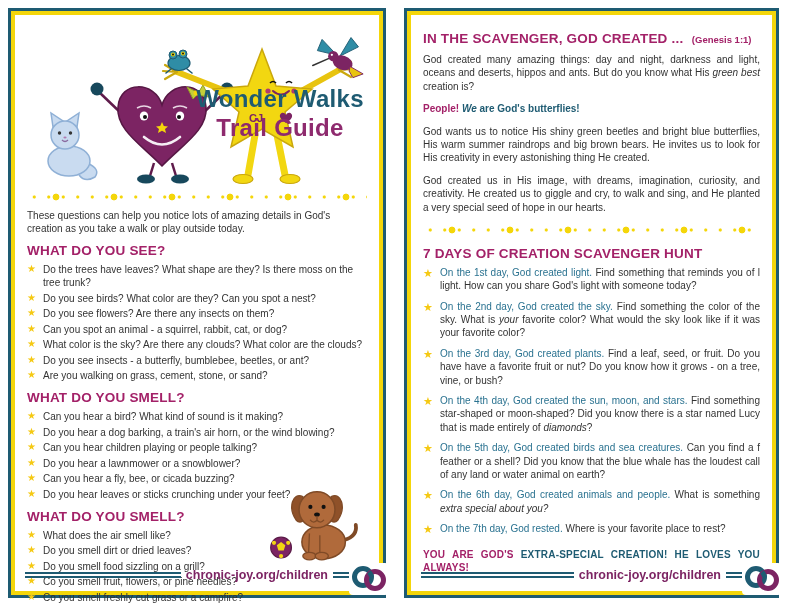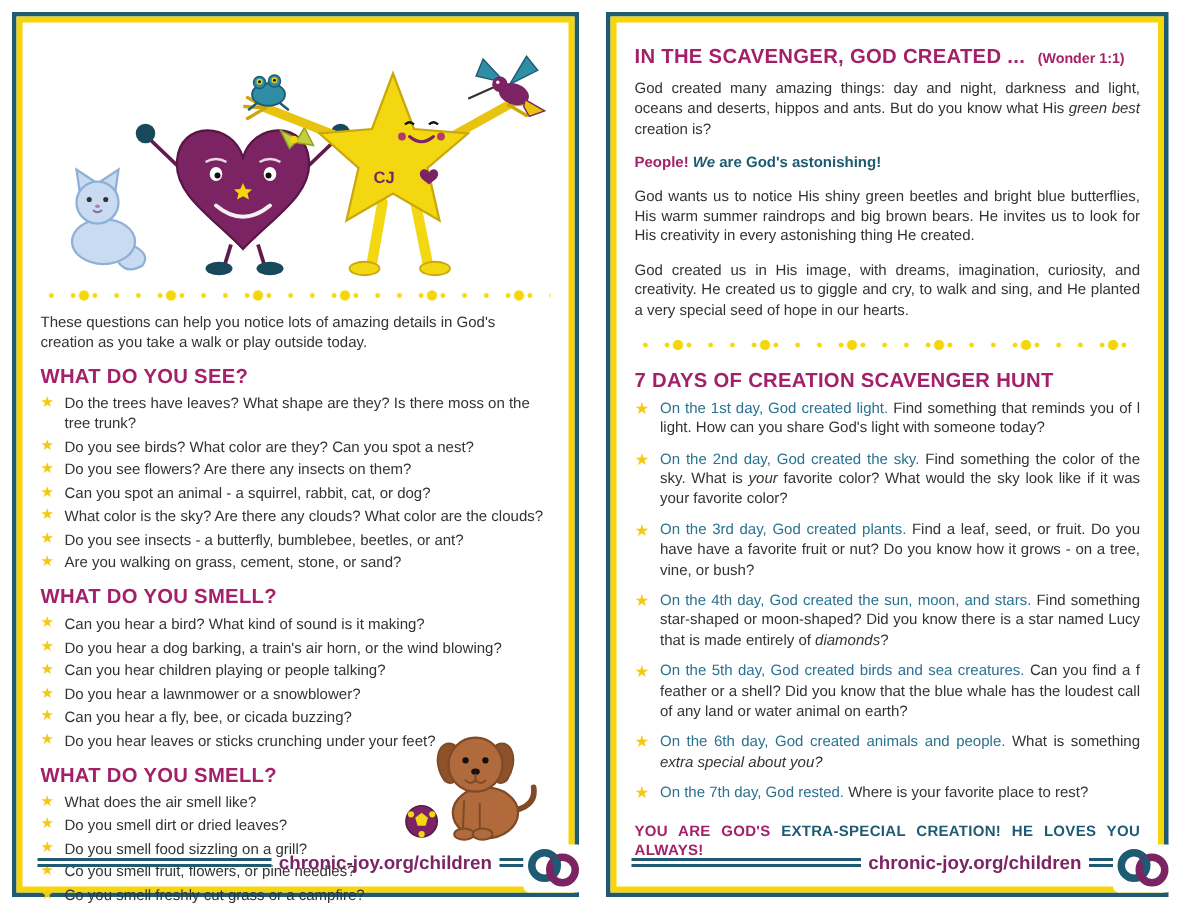--- a/index.html
+++ b/index.html
@@ -138,20 +138,24 @@
       <svg class="hbird" width="56" height="52" viewBox="0 0 60 52">
         <polygon points="30,22 14,5 9,17" fill="#2f8da6" stroke="#1e5b72" stroke-width="1"></polygon>
         <polygon points="33,23 45,3 53,13" fill="#2f8da6" stroke="#1e5b72" stroke-width="1"></polygon>
         <line x1="4" y1="33" x2="22" y2="25" stroke="#333" stroke-width="1.6" stroke-linecap="round"></line>
         <ellipse cx="36" cy="30" rx="11" ry="7.5" fill="#7c2463" transform="rotate(18 36 30)"></ellipse>
         <circle cx="26" cy="23" r="5.5" fill="#7c2463"></circle>
         <circle cx="24.5" cy="21.5" r="1.2" fill="#fff"></circle>
         <polygon points="44,34 58,42 47,46 43,39" fill="#e8c40f" stroke="#7c2463" stroke-width="1"></polygon>
       </svg>
 
+      <div class="title">
+        <div class="t1">Wonder Walks</div>
+        <div class="t2">Trail Guide</div>
+      </div>
     </div>
 
     <div class="dots"></div>
 
     <p class="intro">These questions can help you notice lots of amazing details in God's creation as you take a walk or play outside today.</p>
 
     <section>
       <h2>WHAT DO YOU SEE?</h2>
       <ul>
 
@@ -292,25 +296,25 @@
       </svg>
     </div>
   </div>
 </div>
 
 <div class="page right rp">
   <div class="page-inner">
 
     <div class="h2row">
       <h2 style="display:inline">IN THE SCAVENGER, GOD CREATED ...</h2>
-      <span class="ref">(Wonder 1:1)</span>
+      <span class="ref">(Genesis 1:1)</span>
     </div>
 
     <p><span class="sg-n">God created many amazing things: day and night, darkness and light, oceans and deserts, hippos and ants. But do you know what His </span><span class="sg-i">green best</span><span class="sg-n"> creation is?</span></p>
-    <p class="people"><span class="sg-m">People! </span><span class="sg-ti">We</span><span class="sg-t"> are God's astonishing!</span></p>
+    <p class="people"><span class="sg-m">People! </span><span class="sg-ti">We</span><span class="sg-t"> are God's butterflies!</span></p>
     <p>God wants us to notice His shiny green beetles and bright blue butterflies, His warm summer raindrops and big brown bears. He invites us to look for His creativity in every astonishing thing He created.</p>
     <p>God created us in His image, with dreams, imagination, curiosity, and creativity. He created us to giggle and cry, to walk and sing, and He planted a very special seed of hope in our hearts.</p>
 
     <div class="dots" style="margin-top:10px"></div>
 
     <h2 style="margin-top:10px">7 DAYS OF CREATION SCAVENGER HUNT</h2>
 
     <ul>
 
         <li class="hunt">

